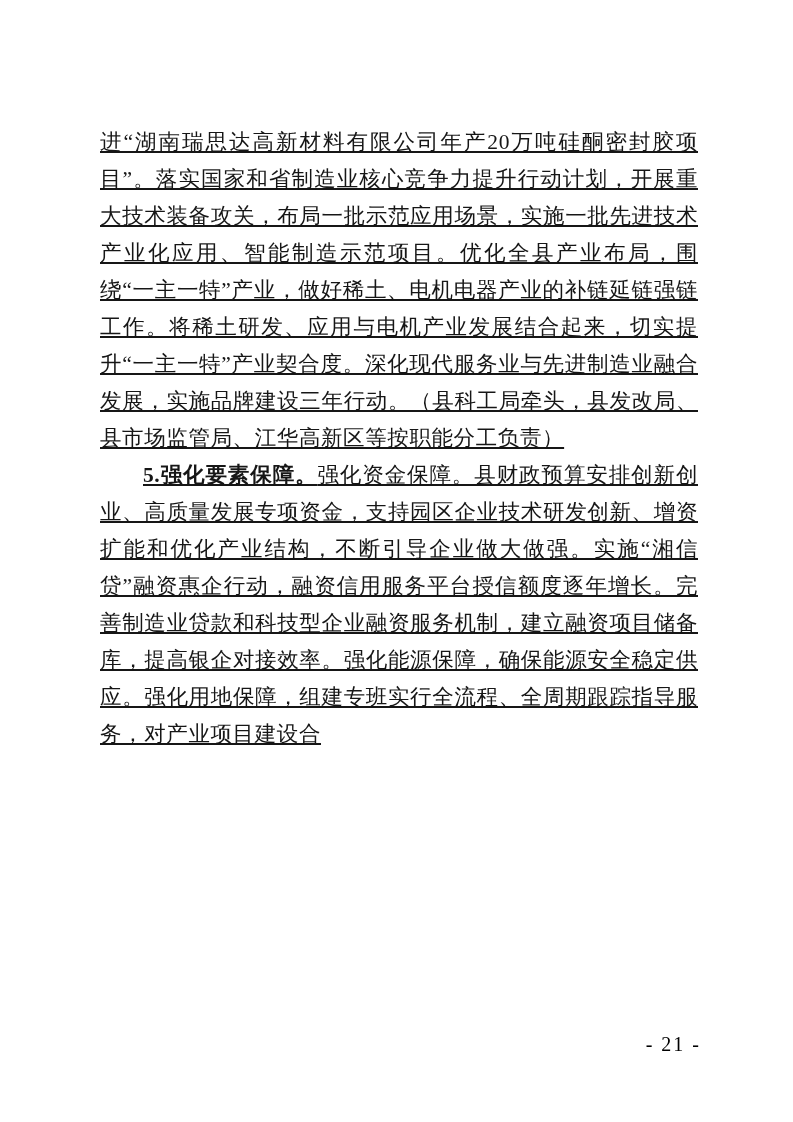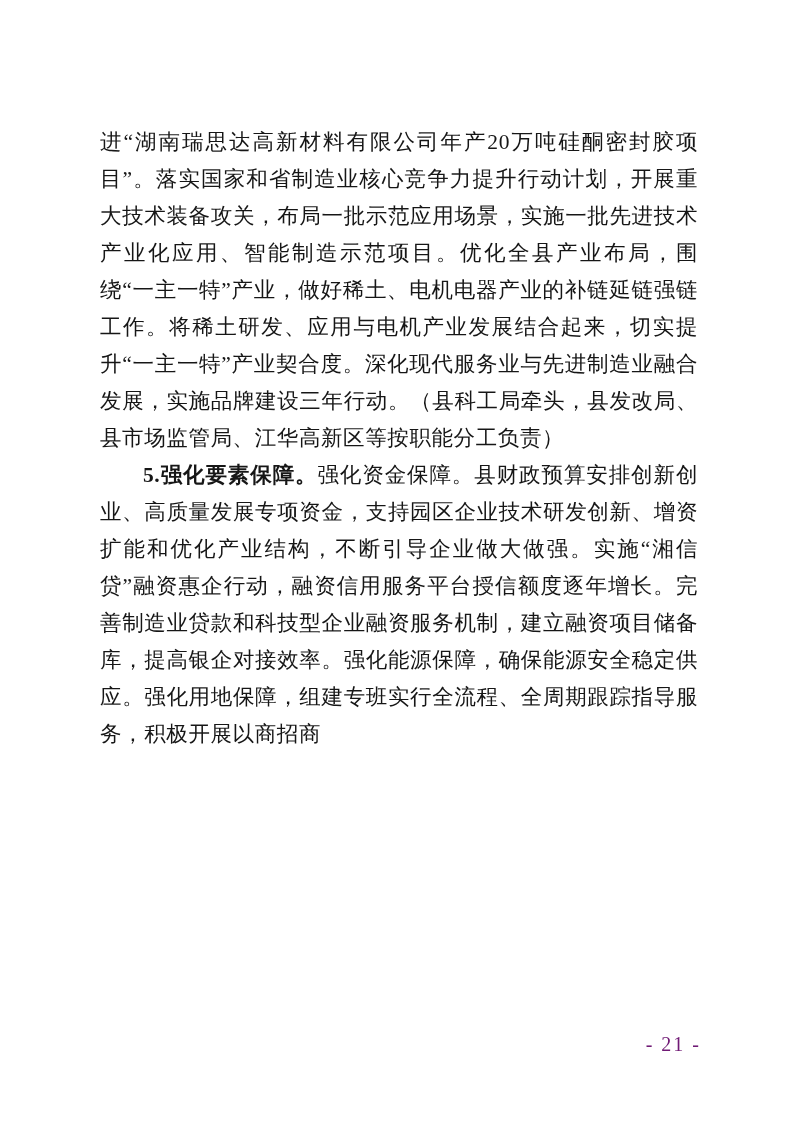--- a/index.html
+++ b/index.html
@@ -23,43 +23,44 @@
     top: 124px;
     width: 598px;
   }
   .para {
     margin: 0;
     font-size: 21.5px;
     line-height: 37px;
     text-align: justify;
     letter-spacing: 0.6px;
     word-break: break-all;
+    text-decoration: underline;
   }
   .para.indent {
     text-indent: 2em;
   }
   .lead {
     font-weight: bold;
   }
   .page-number {
     position: absolute;
     right: 92px;
     bottom: 66px;
     font-size: 20px;
     letter-spacing: 2px;
-    color: #701a75;
+    color: #000000;
   }
 </style>
 </head>
 <body>
 
 <div class="page">
   <div class="content">
 
     <p class="para"><span>进“湖南瑞思达高新材料有限公司年产20万吨硅酮密封胶项目”。落实国家和省制造业核心竞争力提升行动计划，开展重大技术装备攻关，布局一批示范应用场景，实施一批先进技术产业化应用、智能制造示范项目。优化全县产业布局，围绕“一主一特”产业，做好稀土、电机电器产业的补链延链强链工作。将稀土研发、应用与电机产业发展结合起来，切实提升“一主一特”产业契合度。深化现代服务业与先进制造业融合发展，实施品牌建设三年行动。（县科工局牵头，县发改局、县市场监管局、江华高新区等按职能分工负责）</span></p>
 
 
-    <p class="para indent"><span class="lead">5.强化要素保障。</span><span>强化资金保障。县财政预算安排创新创业、高质量发展专项资金，支持园区企业技术研发创新、增资扩能和优化产业结构，不断引导企业做大做强。实施“湘信贷”融资惠企行动，融资信用服务平台授信额度逐年增长。完善制造业贷款和科技型企业融资服务机制，建立融资项目储备库，提高银企对接效率。强化能源保障，确保能源安全稳定供应。强化用地保障，组建专班实行全流程、全周期跟踪指导服务，积极开展以商招商</span></p>
+    <p class="para indent"><span class="lead">5.强化要素保障。</span><span>强化资金保障。县财政预算安排创新创业、高质量发展专项资金，支持园区企业技术研发创新、增资扩能和优化产业结构，不断引导企业做大做强。实施“湘信贷”融资惠企行动，融资信用服务平台授信额度逐年增长。完善制造业贷款和科技型企业融资服务机制，建立融资项目储备库，提高银企对接效率。强化能源保障，确保能源安全稳定供应。强化用地保障，组建专班实行全流程、全周期跟踪指导服务，对产业项目建设合</span></p>
 
   </div>
 
   <div class="page-number">- 21 -</div>
 </div>
 
 </body></html>

